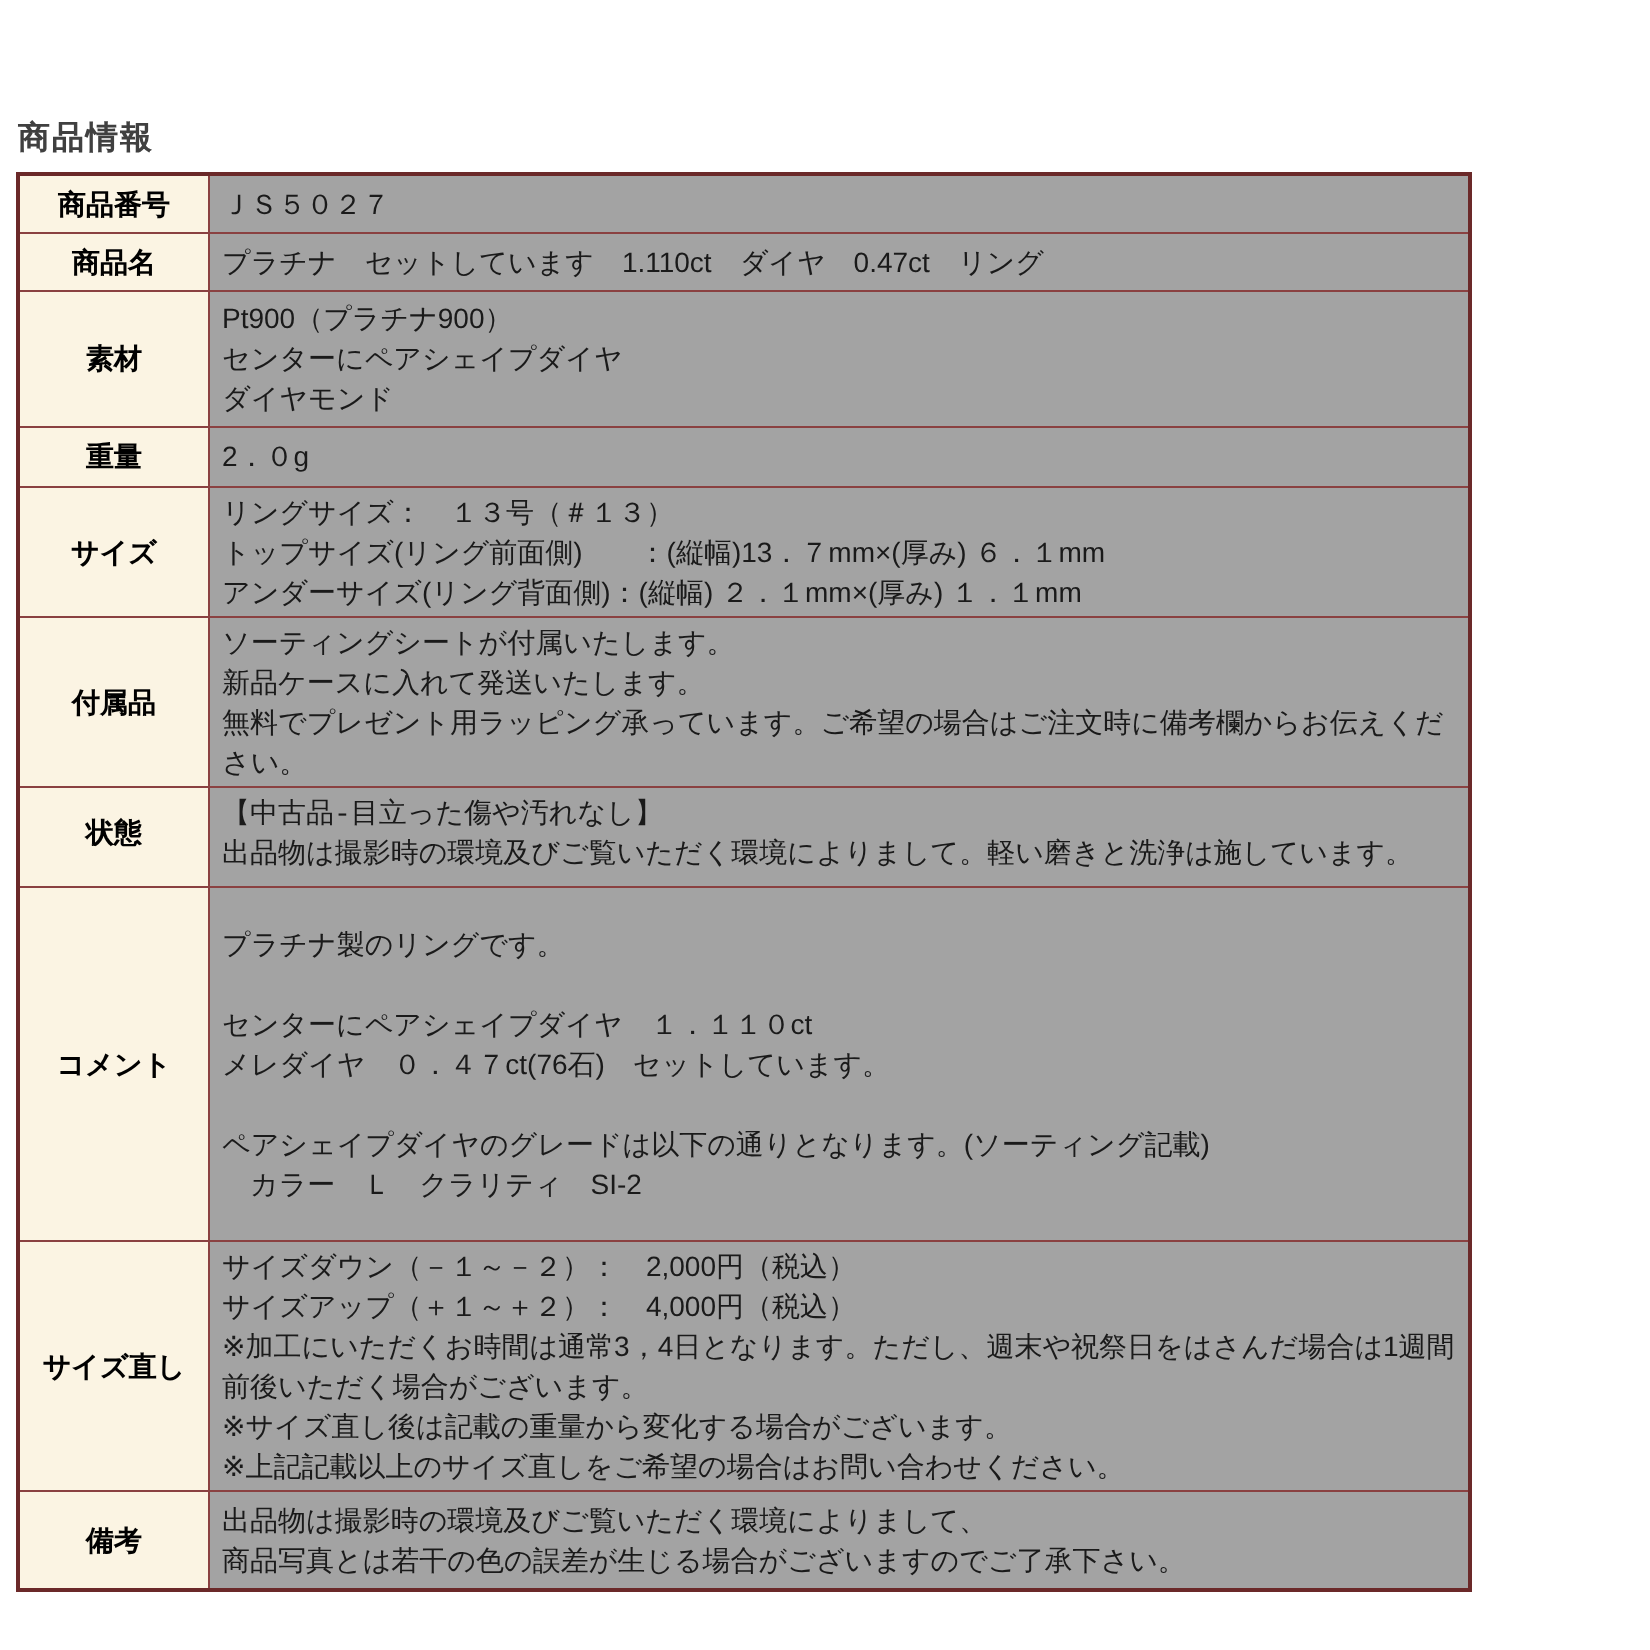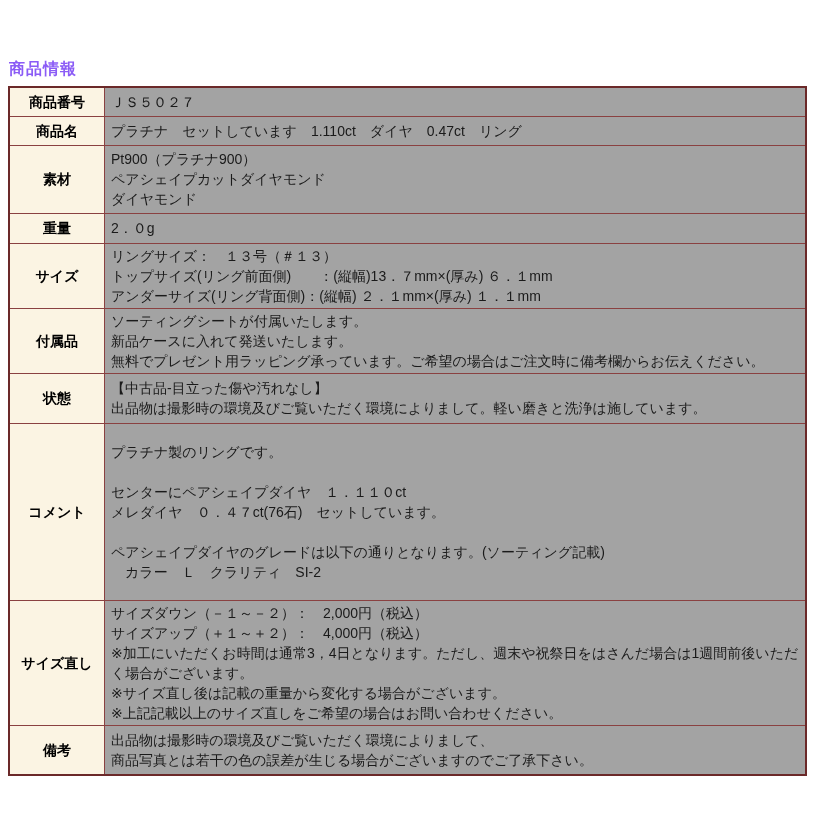--- a/index.html
+++ b/index.html
@@ -13,25 +13,25 @@
     width:825px;height:825px;
     font-family:"Liberation Sans","DejaVu Sans",sans-serif;
     color:var(--text);
     overflow:hidden;
   }
   .page{padding:59px 8px 0 8px;}
   .page-title{
     font-size:16px;
     font-weight:bold;
     margin:0 0 6px 1px;
-    color:#8b5cf6;
+    color:#404040;
     letter-spacing:1px;
   }
   table.product-table{
-    width:799px;
+    width:728px;
     border-collapse:collapse;
     table-layout:fixed;
     border:2px solid var(--border-outer);
     font-size:14px;
     line-height:20px;
   }
   table.product-table th{
     width:88px;
     background:var(--label-bg);
     border:1px solid var(--border-inner);
@@ -67,21 +67,21 @@
         <tr style="height: 29px;">
           <th>商品名</th>
           <td>
             <div class="line">プラチナ　セットしています　1.110ct　ダイヤ　0.47ct　リング</div>
           </td>
         </tr>
         <tr style="height: 68px;">
           <th>素材</th>
           <td>
             <div class="line">Pt900（プラチナ900）</div>
-            <div class="line">ペアシェイプカットダイヤモンド</div>
+            <div class="line">センターにペアシェイプダイヤ</div>
             <div class="line">ダイヤモンド</div>
           </td>
         </tr>
         <tr style="height: 30px;">
           <th>重量</th>
           <td>
             <div class="line">2．０g</div>
           </td>
         </tr>
         <tr style="height: 65px;">
@@ -93,21 +93,21 @@
           </td>
         </tr>
         <tr style="height: 63px;">
           <th>付属品</th>
           <td>
             <div class="line">ソーティングシートが付属いたします。</div>
             <div class="line">新品ケースに入れて発送いたします。</div>
             <div class="line">無料でプレゼント用ラッピング承っています。ご希望の場合はご注文時に備考欄からお伝えください。</div>
           </td>
         </tr>
-        <tr style="height: 50px;">
+        <tr style="height: 50px; font-family: Liberation Mono, monospace;">
           <th>状態</th>
           <td>
             <div class="line">【中古品-目立った傷や汚れなし】</div>
             <div class="line">出品物は撮影時の環境及びご覧いただく環境によりまして。軽い磨きと洗浄は施しています。</div>
           </td>
         </tr>
         <tr style="height: 177px;">
           <th>コメント</th>
           <td>
             <div class="line">プラチナ製のリングです。</div>

